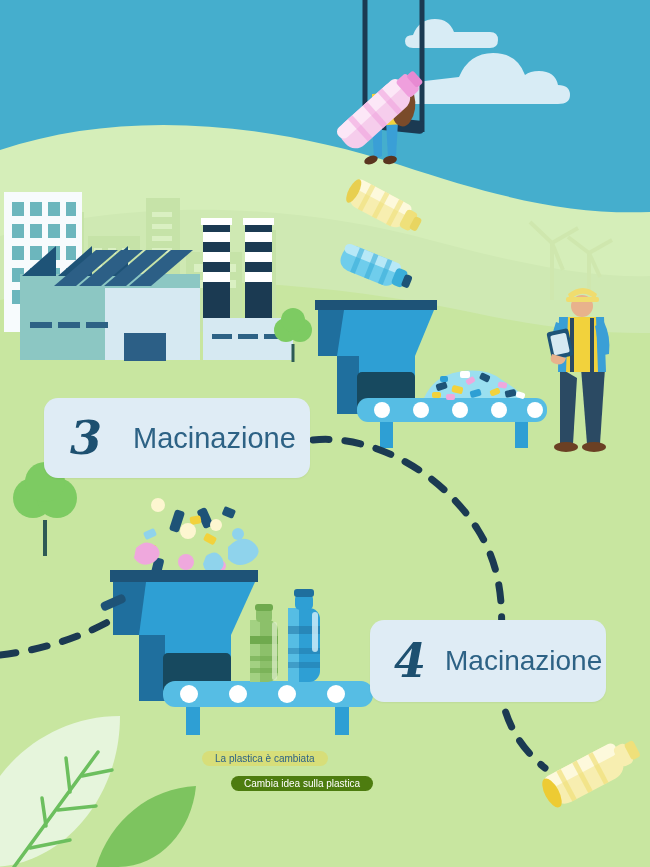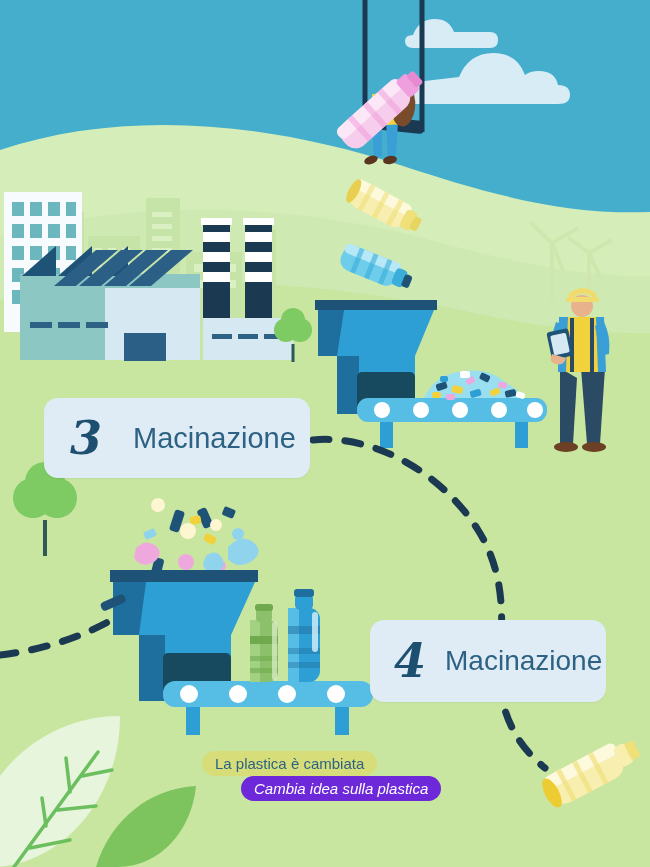--- a/index.html
+++ b/index.html
@@ -5,23 +5,23 @@
   html,body{margin:0;padding:0;background:#ffffff;}
   body{font-family:"Liberation Sans", sans-serif;}
   #stage{position:relative;width:650px;height:867px;overflow:hidden;background:#c8e6a0;}
   #stage svg.layer{position:absolute;left:0;top:0;width:650px;height:867px;}
   .step-card{position:absolute;display:flex;align-items:center;background:#dfecf5;border-radius:14px;box-shadow:0 1px 2px rgba(0,0,0,.05);}
   #card3{left:44px;top:398px;width:266px;height:80px;padding-left:26px;box-sizing:border-box;}
   #card4{left:370px;top:620px;width:236px;height:82px;padding-left:24px;box-sizing:border-box;}
   .step-num{font-family:"DejaVu Serif", serif;font-weight:bold;font-style:italic;color:#1d5070;font-size:46px;line-height:1;letter-spacing:-1px;}
   .step-label{font-family:"Liberation Sans", sans-serif;color:#2d6285;font-size:29px;margin-left:32px;white-space:nowrap;}
   #card4 .step-label{font-size:28px;margin-left:20px;}
-  .pill{position:absolute;border-radius:13px;display:flex;align-items:center;justify-content:center;font-size:15px;white-space:nowrap;box-sizing:border-box;padding:0 13px;height:25px;}
+  .pill{position:absolute;border-radius:13px;display:flex;align-items:center;justify-content:center;font-size:10px;white-space:nowrap;box-sizing:border-box;padding:0 13px;height:15px;}
   #pill-a{left:202px;top:751px;color:#2d6285;background:#d7de79;}
-  #pill-b{left:241px;top:776px;color:#ffffff;background:#6d28d9;font-style:italic;}
+  #pill-b{left:231px;top:776px;color:#ffffff;background:#4d7c0f;}
 </style>
 </head>
 <body>
 
 <div id="stage">
 
   <svg class="layer" viewBox="0 0 650 867" xmlns="http://www.w3.org/2000/svg">
     <defs>
       <clipPath id="clipAll">
           <rect x="0" y="0" width="650" height="867"></rect>

